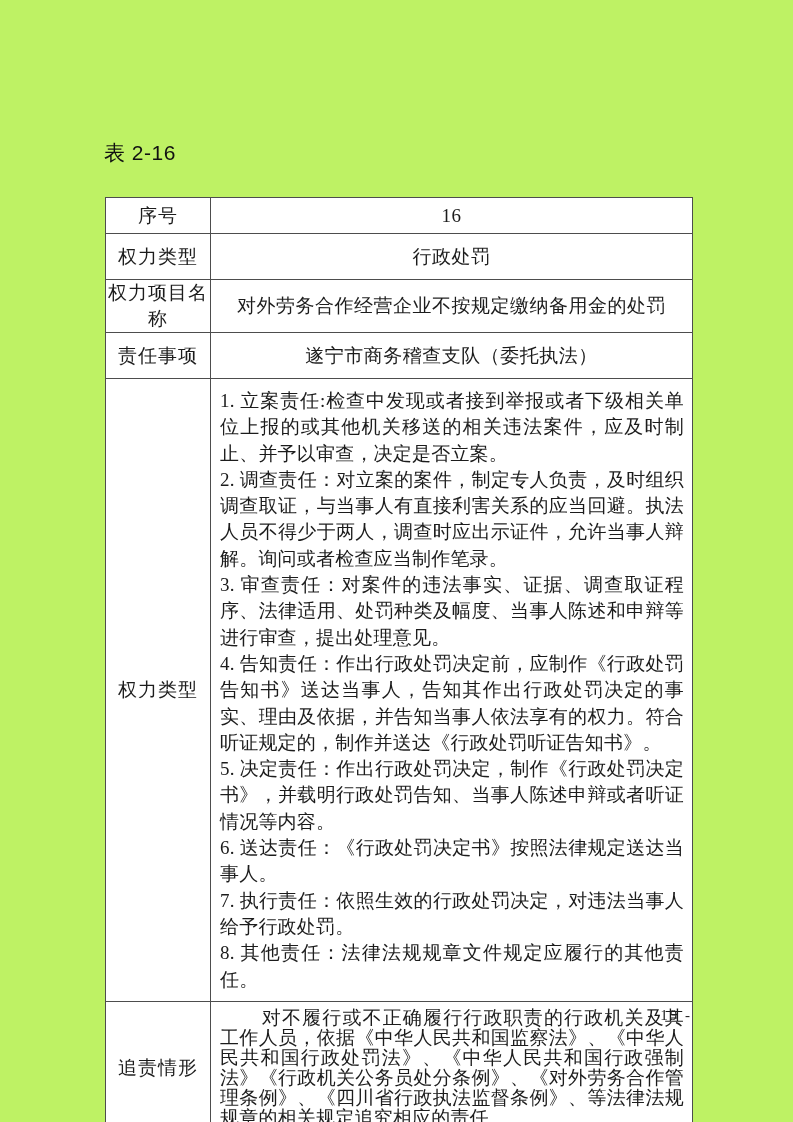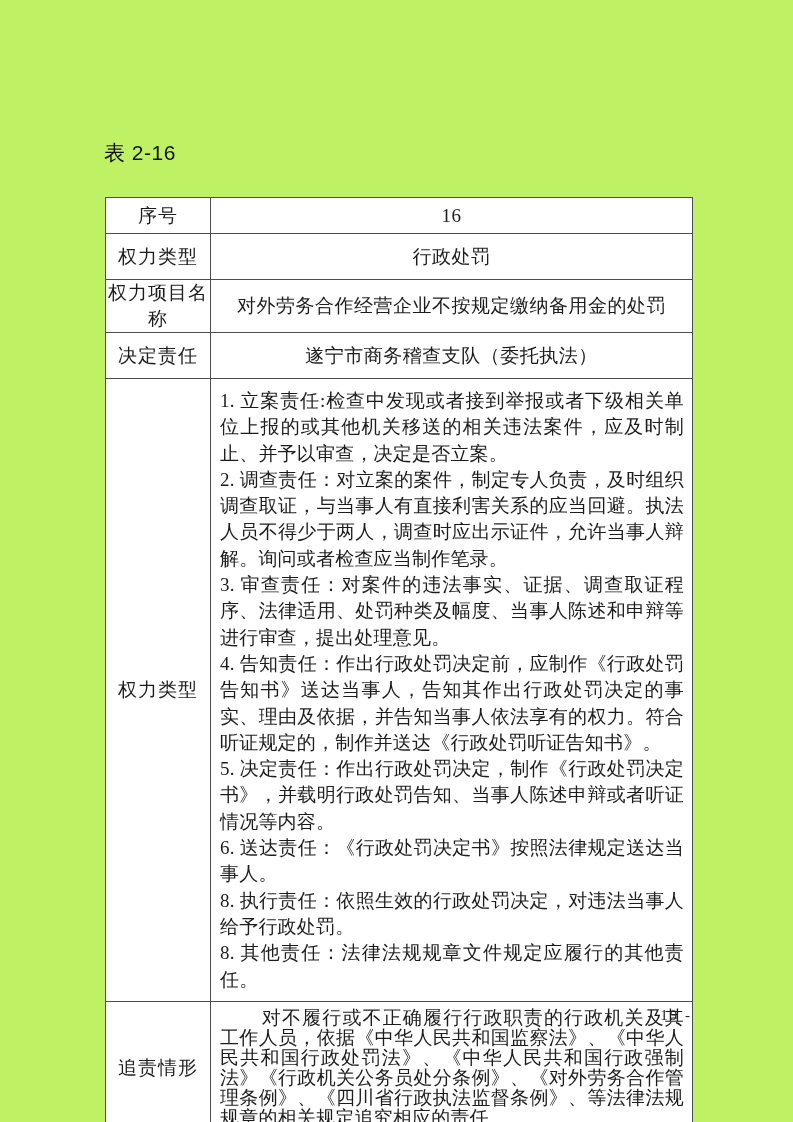--- a/index.html
+++ b/index.html
@@ -121,34 +121,34 @@
       <div class="cell cell-label">权力类型</div>
       <div class="cell cell-value v-center">行政处罚</div>
     </div>
 
     <div class="t-row r-mingcheng">
       <div class="cell cell-label">权力项目名称</div>
       <div class="cell cell-value v-center">对外劳务合作经营企业不按规定缴纳备用金的处罚</div>
     </div>
 
     <div class="t-row r-zhuti">
-      <div class="cell cell-label">决定责任</div>
+      <div class="cell cell-label">责任事项</div>
       <div class="cell cell-value v-center">遂宁市商务稽查支队（委托执法）</div>
     </div>
 
     <div class="t-row">
       <div class="cell cell-label">权力类型</div>
       <div class="cell cell-value duty-cell">
         <div class="duty-item">1. 立案责任:检查中发现或者接到举报或者下级相关单位上报的或其他机关移送的相关违法案件，应及时制止、并予以审查，决定是否立案。</div>
         <div class="duty-item">2. 调查责任：对立案的案件，制定专人负责，及时组织调查取证，与当事人有直接利害关系的应当回避。执法人员不得少于两人，调查时应出示证件，允许当事人辩解。询问或者检查应当制作笔录。</div>
         <div class="duty-item">3. 审查责任：对案件的违法事实、证据、调查取证程序、法律适用、处罚种类及幅度、当事人陈述和申辩等进行审查，提出处理意见。</div>
         <div class="duty-item">4. 告知责任：作出行政处罚决定前，应制作《行政处罚告知书》送达当事人，告知其作出行政处罚决定的事实、理由及依据，并告知当事人依法享有的权力。符合听证规定的，制作并送达《行政处罚听证告知书》。</div>
         <div class="duty-item">5. 决定责任：作出行政处罚决定，制作《行政处罚决定书》，并载明行政处罚告知、当事人陈述申辩或者听证情况等内容。</div>
         <div class="duty-item">6. 送达责任：《行政处罚决定书》按照法律规定送达当事人。</div>
-        <div class="duty-item">8. 执行责任：依照生效的行政处罚决定，对违法当事人给予行政处罚。</div>
+        <div class="duty-item">7. 执行责任：依照生效的行政处罚决定，对违法当事人给予行政处罚。</div>
         <div class="duty-item">8. 其他责任：法律法规规章文件规定应履行的其他责任。</div>
       </div>
     </div>
 
     <div class="t-row r-zhuize">
       <div class="cell cell-label">追责情形</div>
       <div class="cell cell-value pursue-cell">
         <div class="pursue-text">对不履行或不正确履行行政职责的行政机关及其工作人员，依据《中华人民共和国监察法》、《中华人民共和国行政处罚法》、《中华人民共和国行政强制法》《行政机关公务员处分条例》、《对外劳务合作管理条例》、《四川省行政执法监督条例》、等法律法规规章的相关规定追究相应的责任。</div>
       </div>
     </div>

